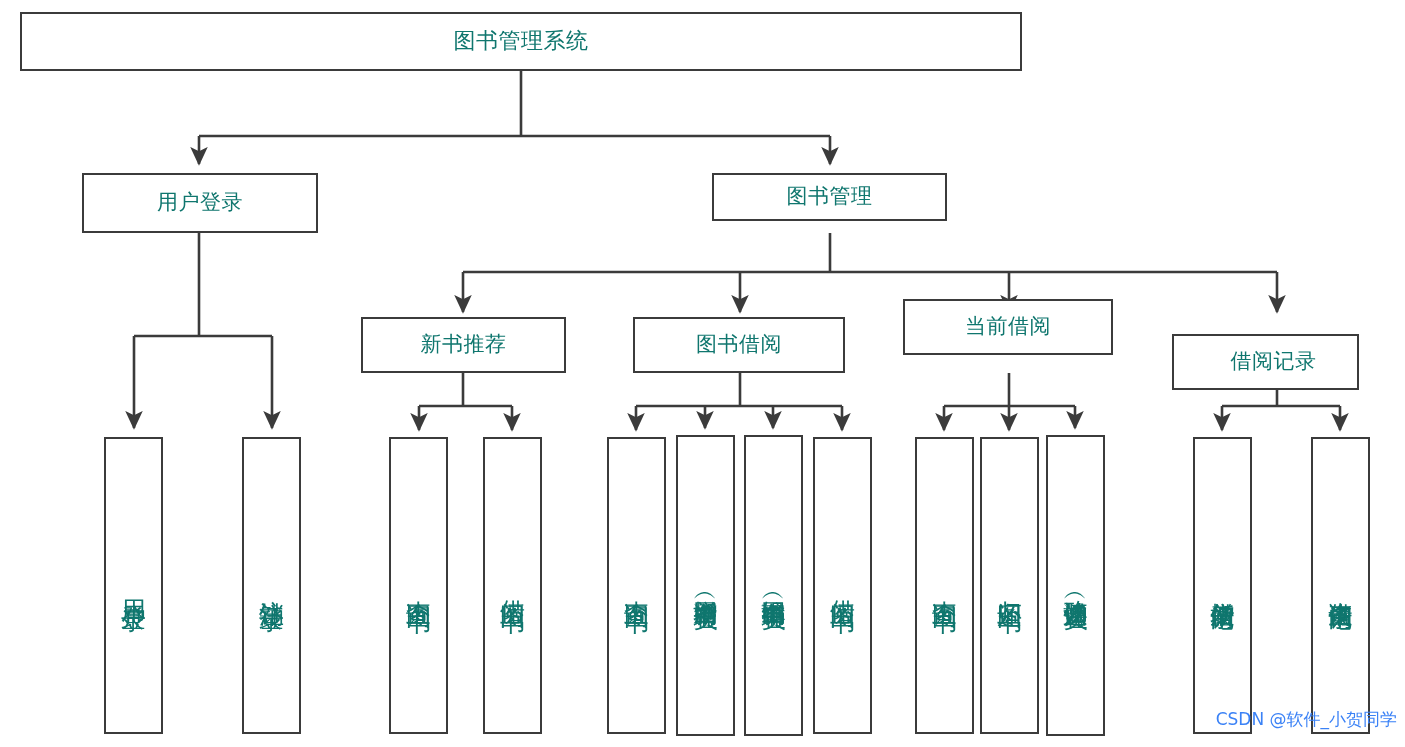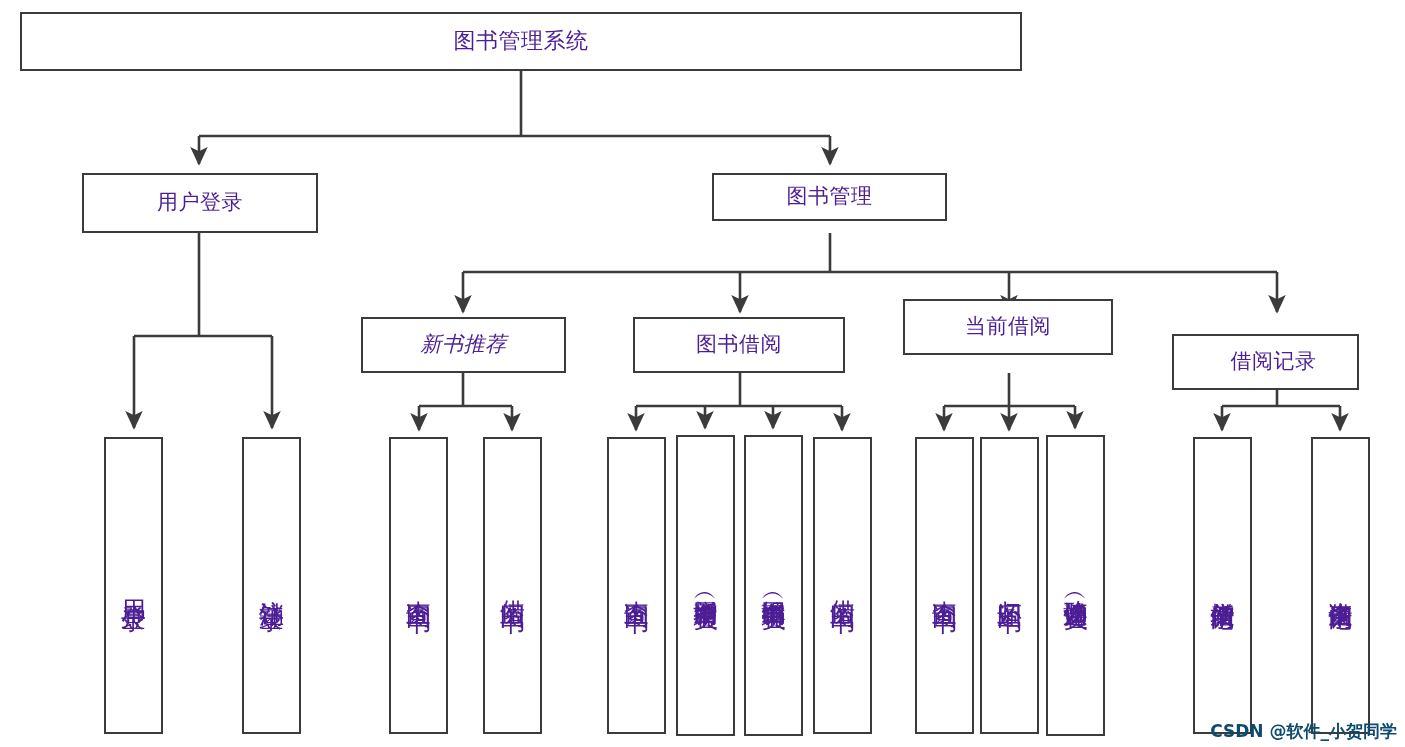--- a/index.html
+++ b/index.html
@@ -33,21 +33,21 @@
     border: 2.5px solid #3b3b3b;
     display: flex;
     align-items: center;
     justify-content: center;
     color: #2b2b2b;
   }
   .node-label {
     display: block;
     text-align: center;
     line-height: 1.12;
-    color: #4c1d95;
+    color: #0f766e;
   }
   
   .node.horiz .node-label {
     font-size: 21px;
     letter-spacing: 0.5px;
     white-space: nowrap;
   }
   .node.root .node-label {
     font-size: 22px;
   }
@@ -66,26 +66,25 @@
     white-space: nowrap;
     max-height: 100%;
   }
   .node.vert.tight .node-label {
     font-size: 24px;
     letter-spacing: 1px;
   }
   .watermark {
     position: absolute;
     right: 8px;
-    bottom: 4px;
+    bottom: 16px;
     font-size: 17px;
-    color: #0c4a6e;
+    color: #3b82f6;
     white-space: nowrap;
     font-family: "DejaVu Sans", "Liberation Sans", sans-serif;
-    font-weight: bold;
   }
 </style>
 </head>
 <body>
 
 <div id="canvas">
 
   <svg id="edges" viewBox="0 0 1405 747" width="1405" height="747" xmlns="http://www.w3.org/2000/svg">
     <defs>
       <marker id="arrow" viewBox="0 0 12 12" refX="10.5" refY="6" markerWidth="7.5" markerHeight="7.5" orient="auto-start-reverse">
@@ -140,21 +139,21 @@
     <span class="node-label">图书管理系统</span>
   </div>
 
   <div class="node horiz" style="left:82px; top:173px; width:236px; height:60px;">
     <span class="node-label">用户登录</span>
   </div>
   <div class="node horiz" style="left:712px; top:173px; width:235px; height:48px;">
     <span class="node-label">图书管理</span>
   </div>
 
-  <div class="node horiz" style="left:361px; top:317px; width:205px; height:56px;font-style:italic;">
+  <div class="node horiz" style="left:361px; top:317px; width:205px; height:56px;">
     <span class="node-label">新书推荐</span>
   </div>
   <div class="node horiz" style="left:633px; top:317px; width:212px; height:56px;">
     <span class="node-label">图书借阅</span>
   </div>
   <div class="node horiz" style="left:903px; top:299px; width:210px; height:56px;">
     <span class="node-label">当前借阅</span>
   </div>
   <div class="node horiz" style="left:1172px; top:334px; width:187px; height:56px;padding-left:16px;">
     <span class="node-label">借阅记录</span>

